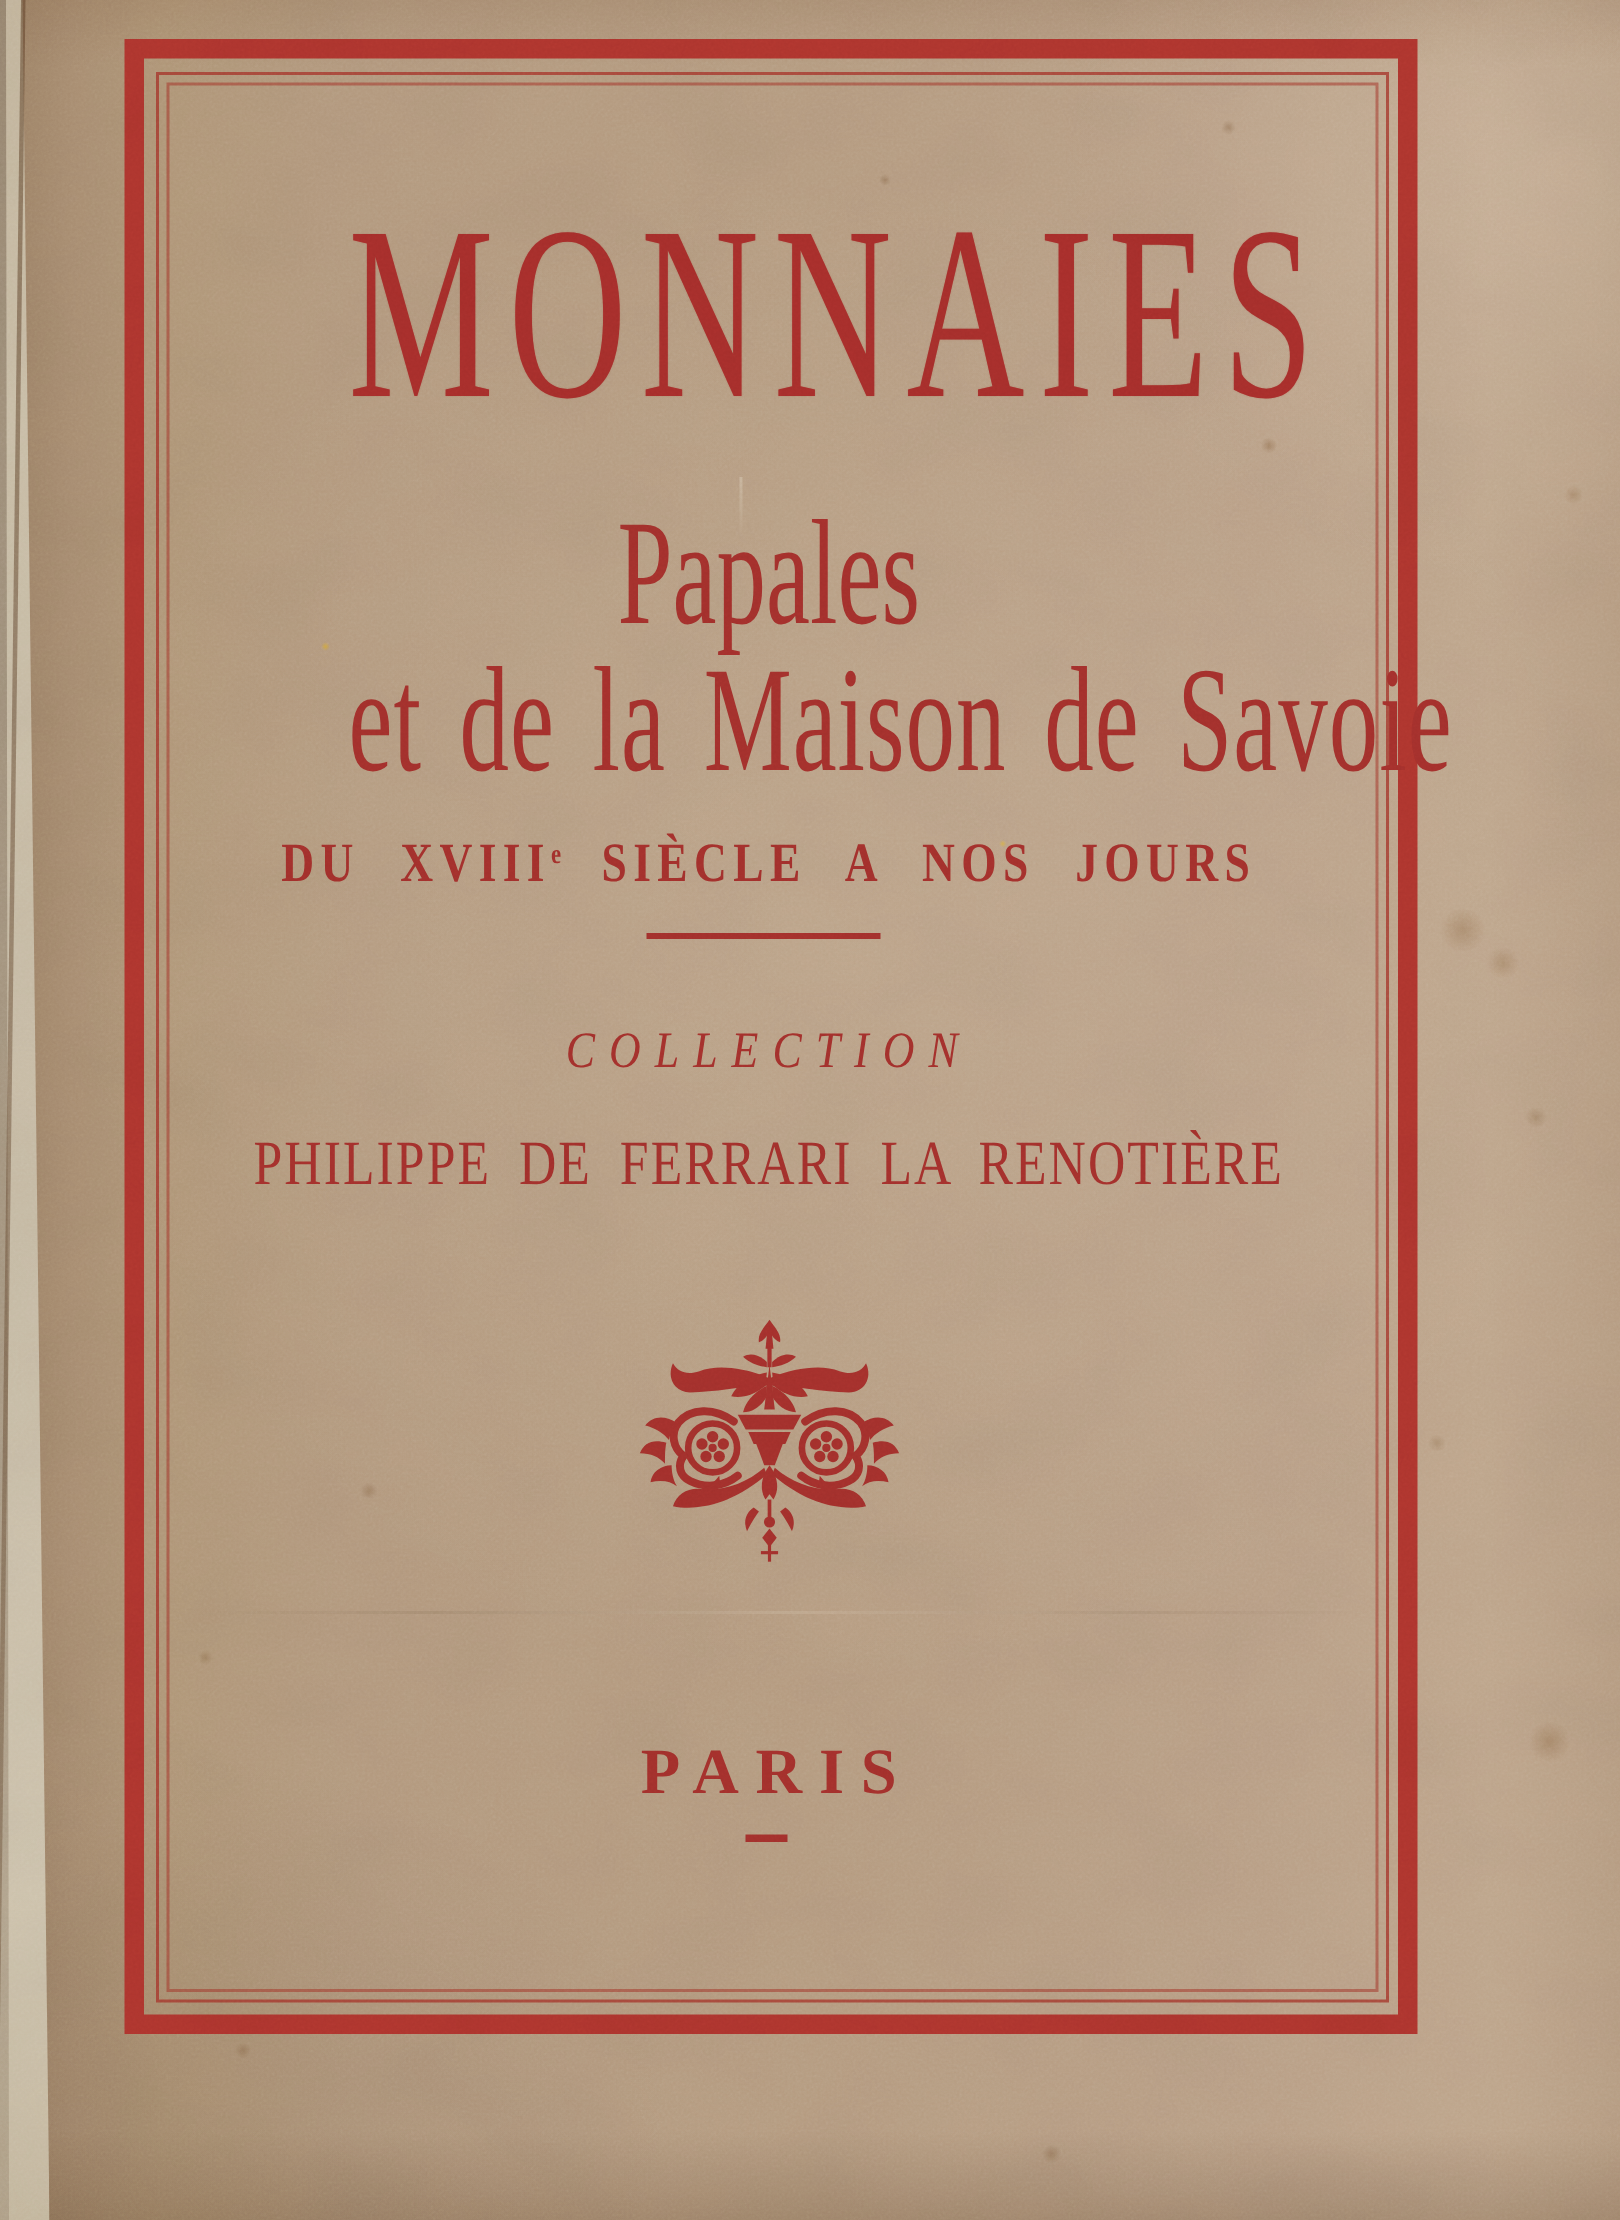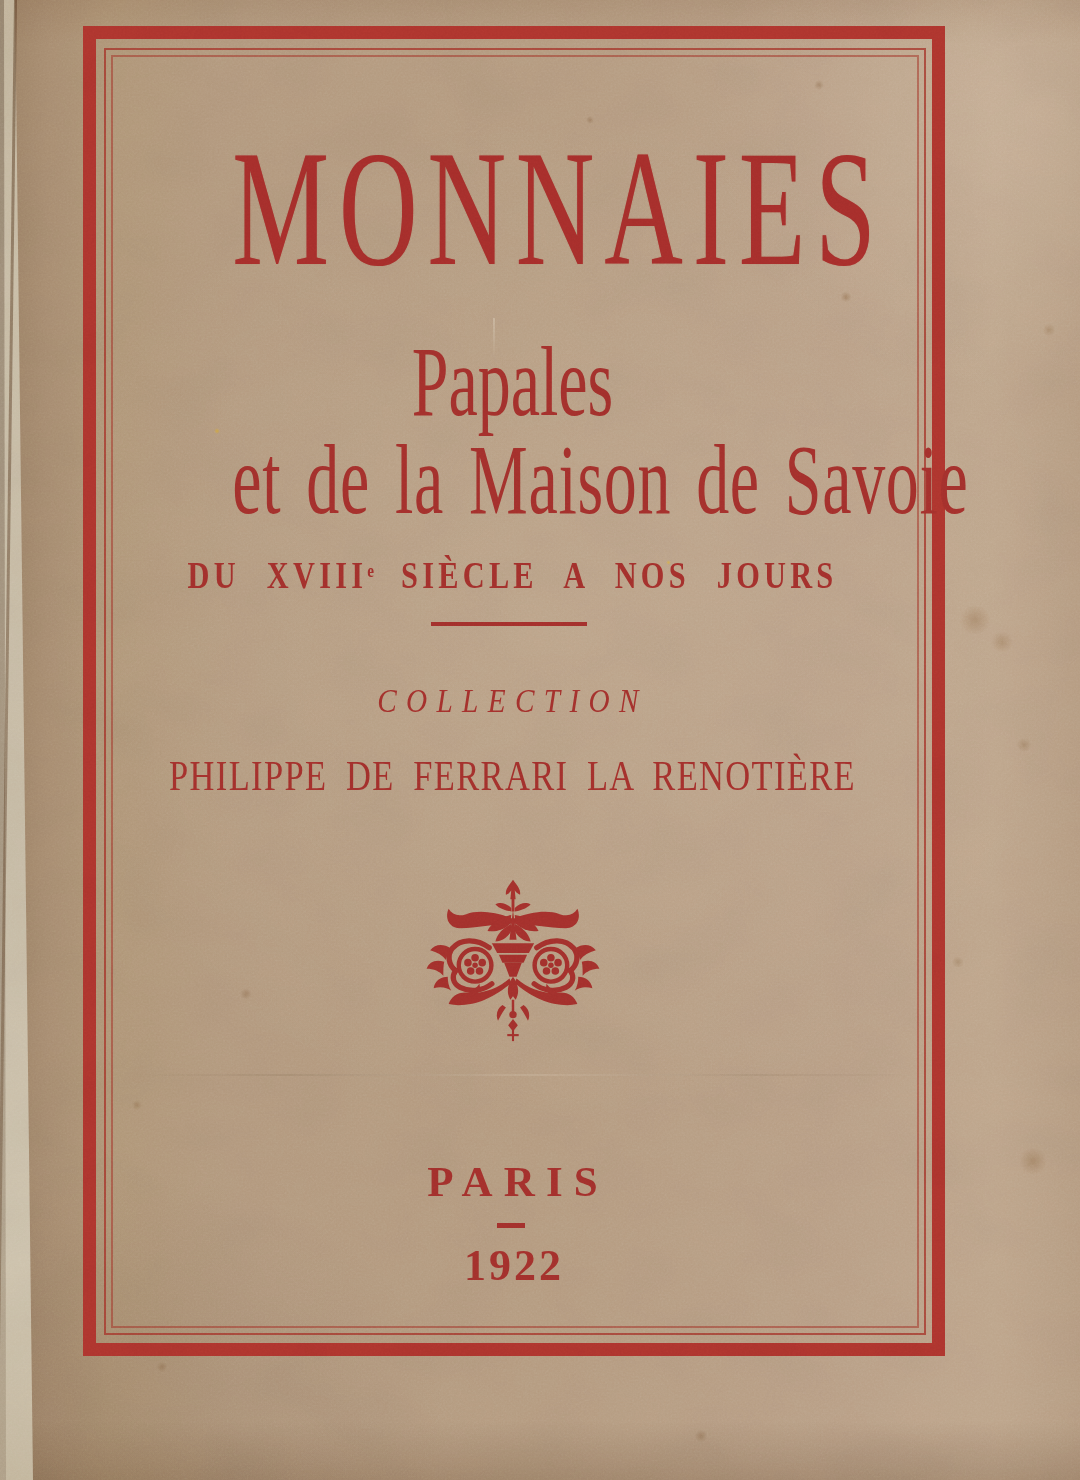--- a/index.html
+++ b/index.html
@@ -138,21 +138,20 @@
           <circle cx="100" cy="155" r="4.2"></circle>
           <path d="M100,160 L105.5,167 L100,174 L94.5,167 Z"></path>
           <rect x="98.8" y="172" width="2.4" height="13"></rect>
           <rect x="93.5" y="177" width="13" height="2.4"></rect>
         </g>
       </svg>
     </div>
 
     <div class="t-city">PARIS</div>
     <div class="dash"></div>
-    <div class="t-year">1922</div>
   </div>
 
   <div class="spot" style="left:840px;top:292px;width:12px;height:10px;background:radial-gradient(circle, rgba(125,82,40,0.35), rgba(125,82,40,0) 70%);"></div>
   <div class="spot" style="left:586px;top:116px;width:8px;height:8px;background:radial-gradient(circle, rgba(110,70,35,0.30), rgba(110,70,35,0) 70%);"></div>
   <div class="spot" style="left:958px;top:606px;width:34px;height:28px;background:radial-gradient(circle, rgba(130,88,45,0.28), rgba(130,88,45,0) 70%);"></div>
   <div class="spot" style="left:990px;top:632px;width:24px;height:20px;background:radial-gradient(circle, rgba(130,88,45,0.25), rgba(130,88,45,0) 70%);"></div>
   <div class="spot" style="left:1018px;top:1148px;width:30px;height:26px;background:radial-gradient(circle, rgba(128,86,44,0.30), rgba(128,86,44,0) 70%);"></div>
   <div class="spot" style="left:240px;top:988px;width:12px;height:12px;background:radial-gradient(circle, rgba(115,75,38,0.28), rgba(115,75,38,0) 70%);"></div>
   <div class="spot" style="left:132px;top:1100px;width:10px;height:10px;background:radial-gradient(circle, rgba(115,75,38,0.26), rgba(115,75,38,0) 70%);"></div>
   <div class="spot" style="left:814px;top:80px;width:10px;height:10px;background:radial-gradient(circle, rgba(115,75,38,0.30), rgba(115,75,38,0) 70%);"></div>

